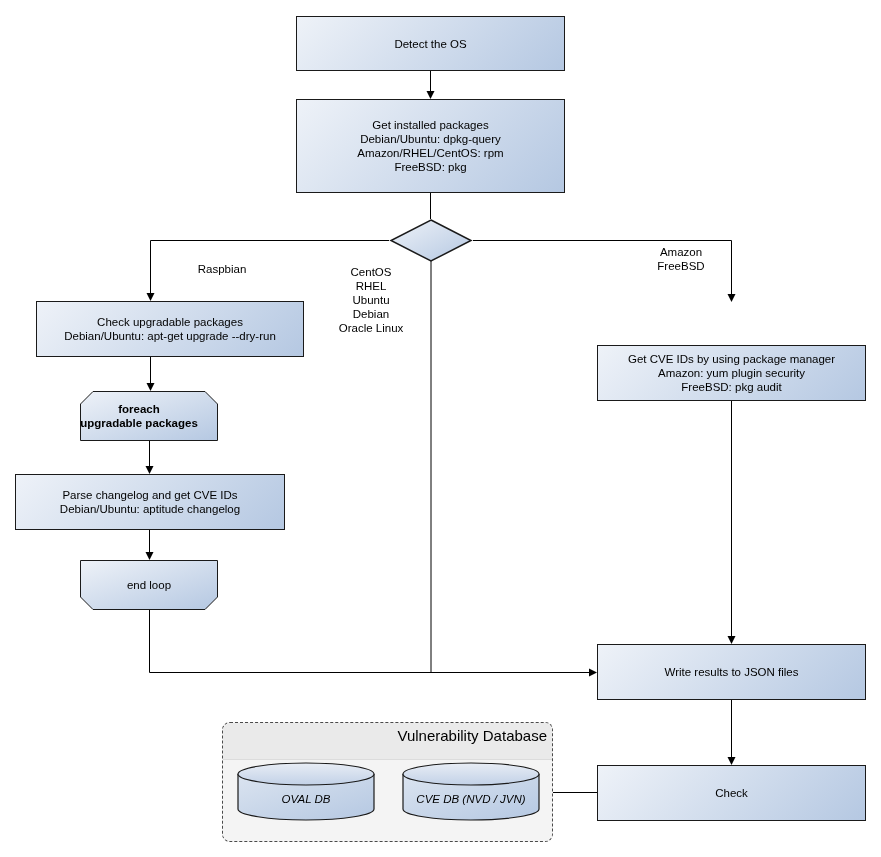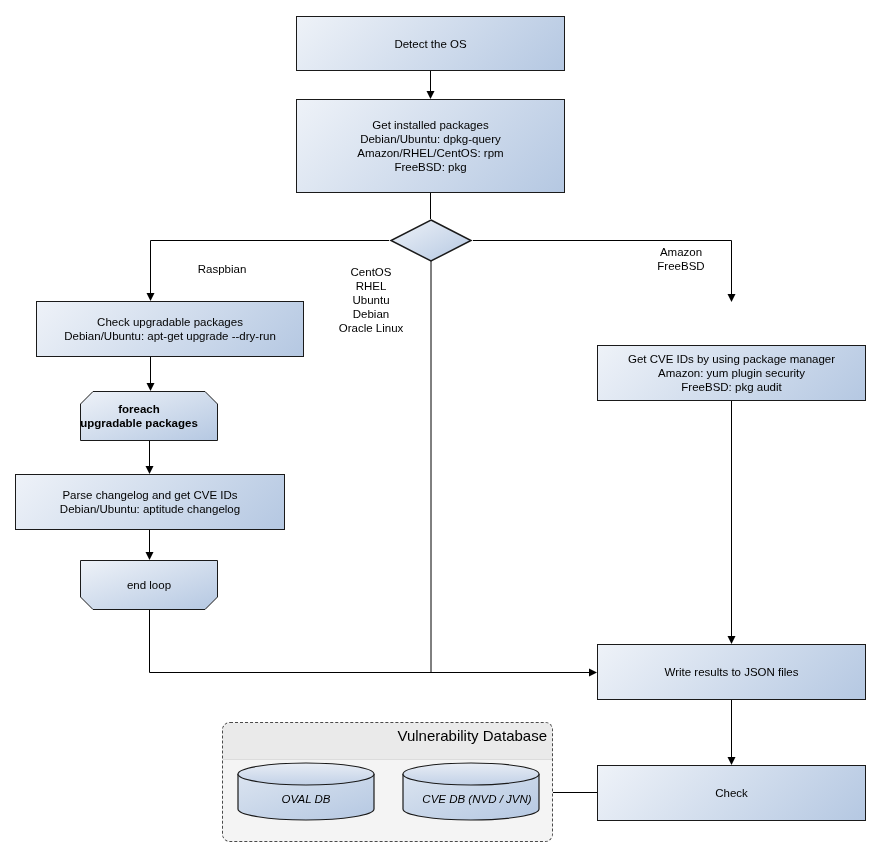--- a/index.html
+++ b/index.html
@@ -159,21 +159,21 @@
           <stop offset="0" style="stop-color:var(--cyl-top-start)"></stop>
           <stop offset="1" style="stop-color:var(--cyl-top-end)"></stop>
         </linearGradient>
       </defs>
       <path d="M1 12 L1 47 A68 11 0 0 0 137 47 L137 12" fill="url(#gCylBody1)" style="stroke:var(--node-border)" stroke-width="1.2"></path>
       <ellipse cx="69" cy="12" rx="68" ry="11" fill="url(#gCylTop1)" style="stroke:var(--node-border)" stroke-width="1.2"></ellipse>
     </svg>
     <span class="lbl">OVAL DB</span>
   </div>
 
-  <div class="shape cyl" style="left:402px; top:762px; width:138px; height:59px;padding-left:12px;">
+  <div class="shape cyl" style="left:402px; top:762px; width:138px; height:59px;">
     <svg width="138" height="59" viewBox="0 0 138 59">
       <defs>
         <linearGradient id="gCylBody2" x1="0" y1="0" x2="1" y2="1">
           <stop offset="0" style="stop-color:var(--cyl-body-start)"></stop>
           <stop offset="1" style="stop-color:var(--cyl-body-end)"></stop>
         </linearGradient>
         <linearGradient id="gCylTop2" x1="0" y1="0" x2="0" y2="1">
           <stop offset="0" style="stop-color:var(--cyl-top-start)"></stop>
           <stop offset="1" style="stop-color:var(--cyl-top-end)"></stop>
         </linearGradient>

